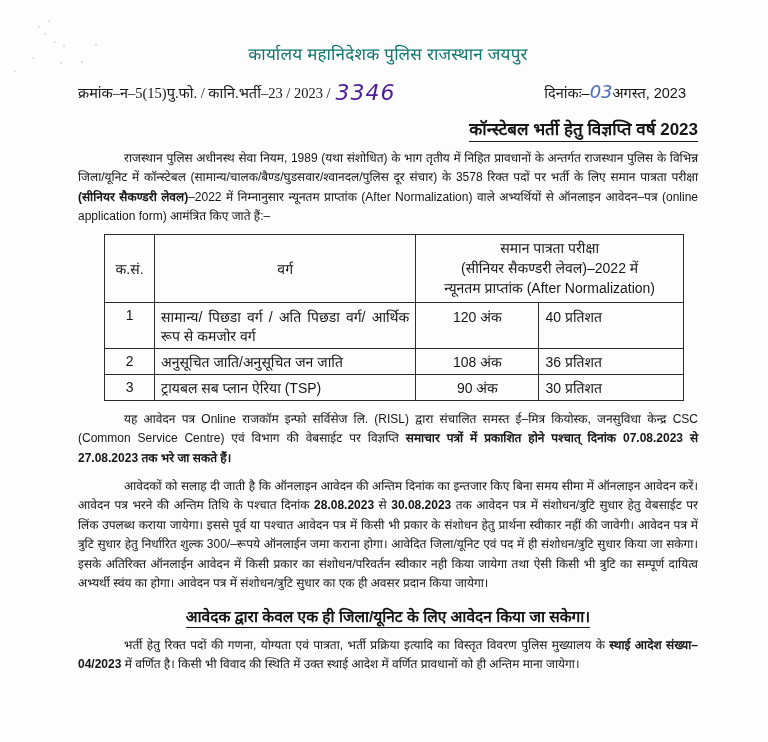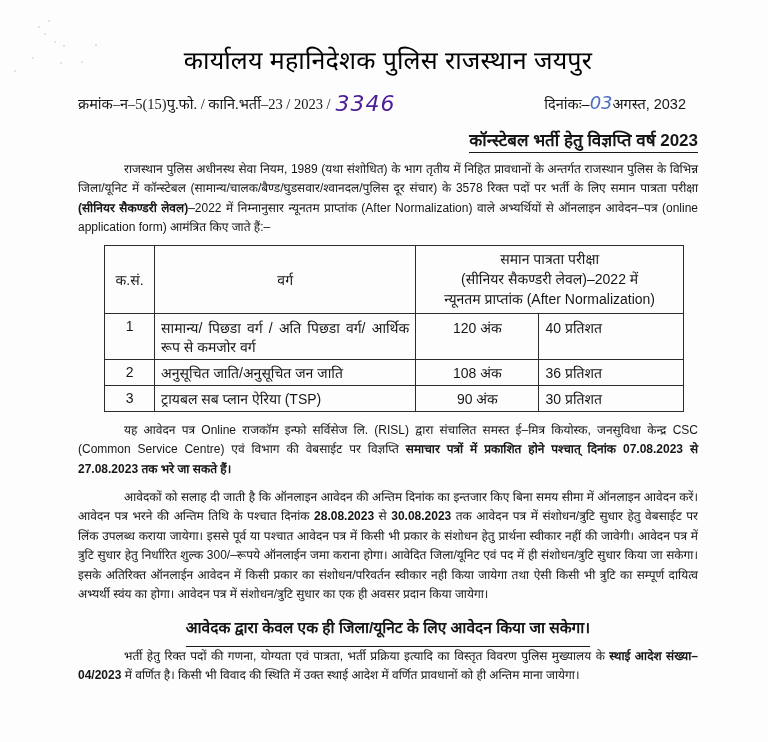--- a/index.html
+++ b/index.html
@@ -43,24 +43,24 @@
   .content {
     position: absolute;
     left: 78px;
     top: 0;
     width: 620px;
   }
 
   
   .office-title {
     text-align: center;
-    font-size: 25px;
+    font-size: 17px;
     letter-spacing: .2px;
     margin-top: 42px;
-    color: #000000;
+    color: #0f766e;
     font-weight: 400;
   }
 
   .ref-row {
     display: flex;
     align-items: baseline;
     margin-top: 13px;
     font-size: 14.5px;
     white-space: nowrap;
   }
@@ -107,21 +107,21 @@
   b, strong { font-weight: bold; }
 
   .centered-underline {
     text-align: center;
     font-size: 15.5px;
     font-weight: bold;
     margin-top: 11px;
   }
   .centered-underline span.u {
     border-bottom: 1.3px solid #1a1a1a;
-    padding-bottom: 10px;
+    padding-bottom: 2px;
   }
 
   
   table.crit {
     border-collapse: collapse;
     width: 580px;
     margin: 7px 0 0 26px;
     font-size: 14px;
   }
   table.crit td, table.crit th {
@@ -158,21 +158,21 @@
   </div>
 
   <div class="content">
 
     <div class="office-title">कार्यालय महानिदेशक पुलिस राजस्थान जयपुर</div>
 
     <div class="ref-row">
       <span class="ref-left">क्रमांक–न–5(15)पु.फो. / कानि.भर्ती–23 / 2023 /</span>
       <span class="ref-number">3346</span>
       <span class="ref-spacer"></span>
-      <span class="ref-right"><span>दिनांकः–</span><span class="date-ink">03</span><span>अगस्त, 2032</span></span>
+      <span class="ref-right"><span>दिनांकः–</span><span class="date-ink">03</span><span>अगस्त, 2023</span></span>
     </div>
 
     <div class="doc-heading">
       <span class="u">कॉन्स्टेबल भर्ती हेतु विज्ञप्ति वर्ष 2023</span>
     </div>
 
     <p class="para"><span>राजस्थान पुलिस अधीनस्थ सेवा नियम, 1989 (यथा संशोधित) के भाग तृतीय में निहित प्रावधानों के अन्तर्गत राजस्थान पुलिस के विभिन्न जिला/यूनिट में कॉन्स्टेबल (सामान्य/चालक/बैण्ड/घुडसवार/श्वानदल/पुलिस दूर संचार) के 3578 रिक्त पदों पर भर्ती के लिए समान पात्रता परीक्षा </span><b>(सीनियर सैकण्डरी लेवल)</b><span>–2022 में निम्नानुसार न्यूनतम प्राप्तांक (After Normalization) वाले अभ्यर्थियों से ऑनलाइन आवेदन–पत्र (online application form) आमंत्रित किए जाते हैं:–</span></p>
 
     <table class="crit">
       <thead>

